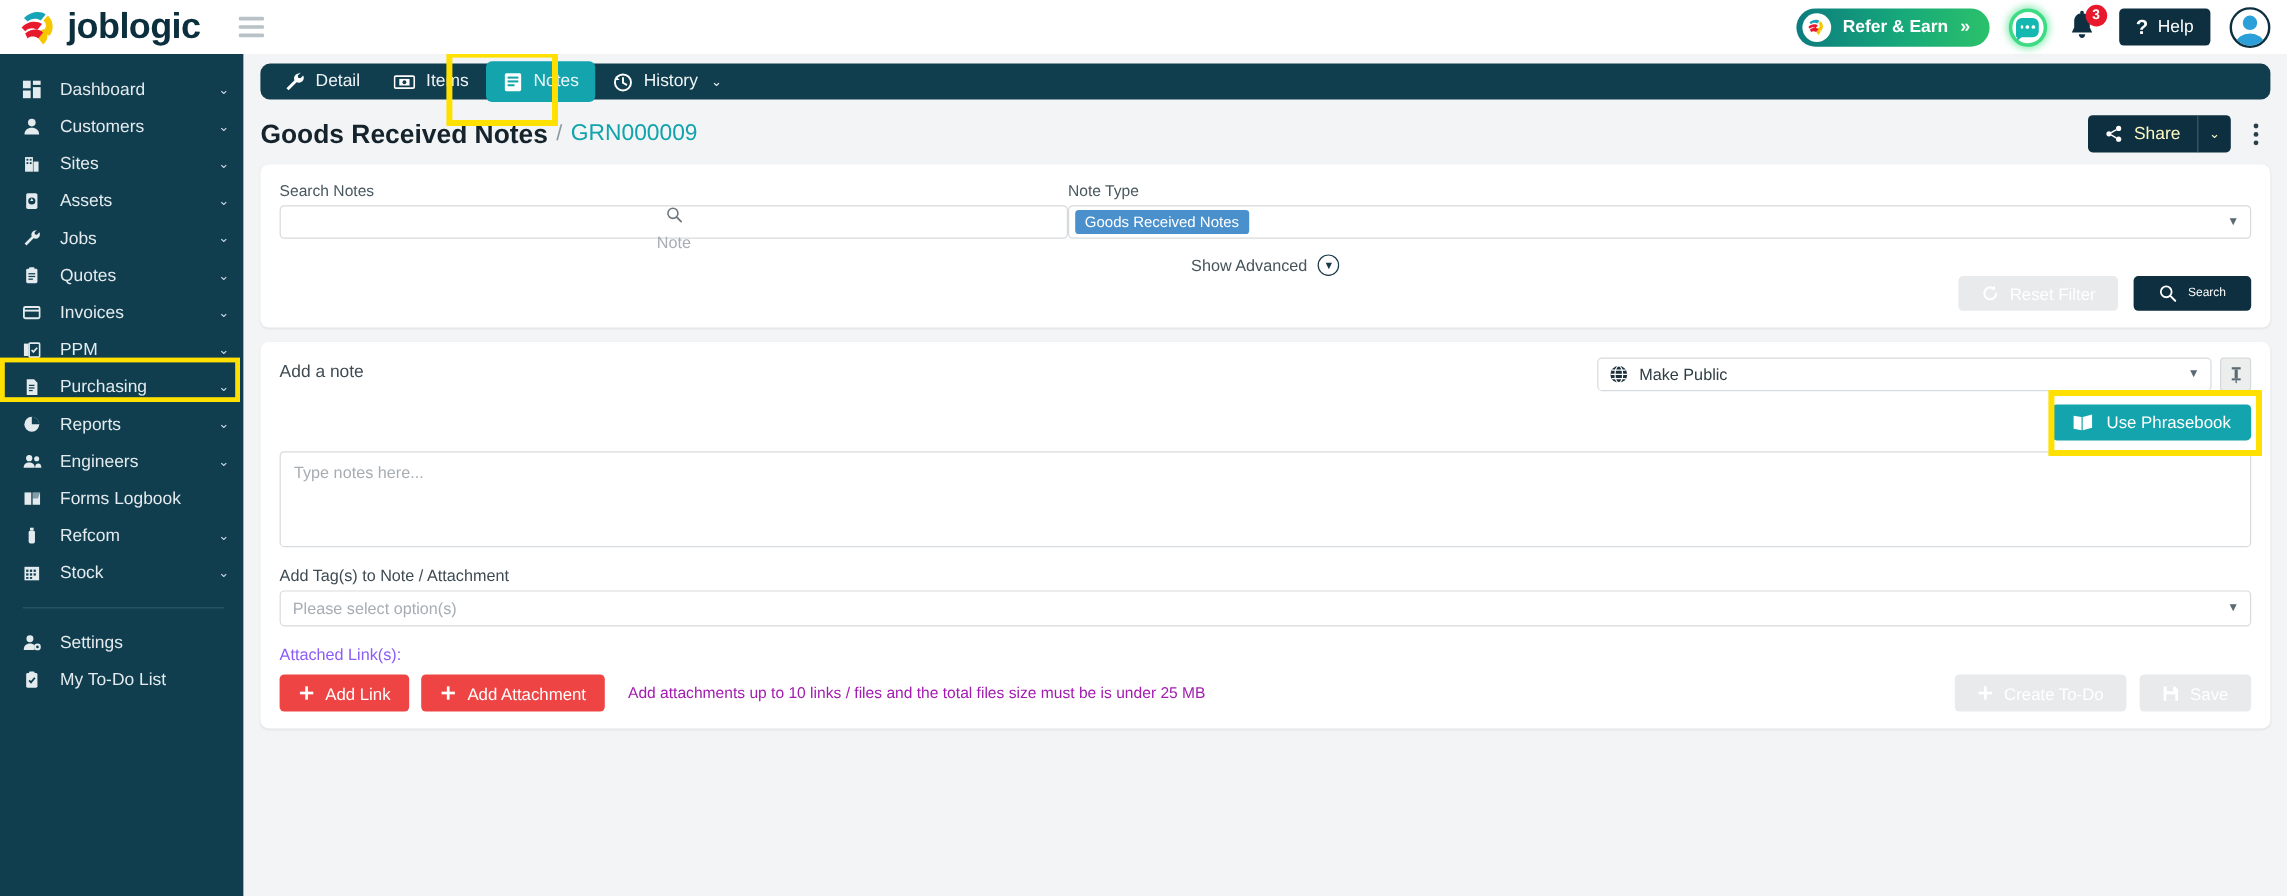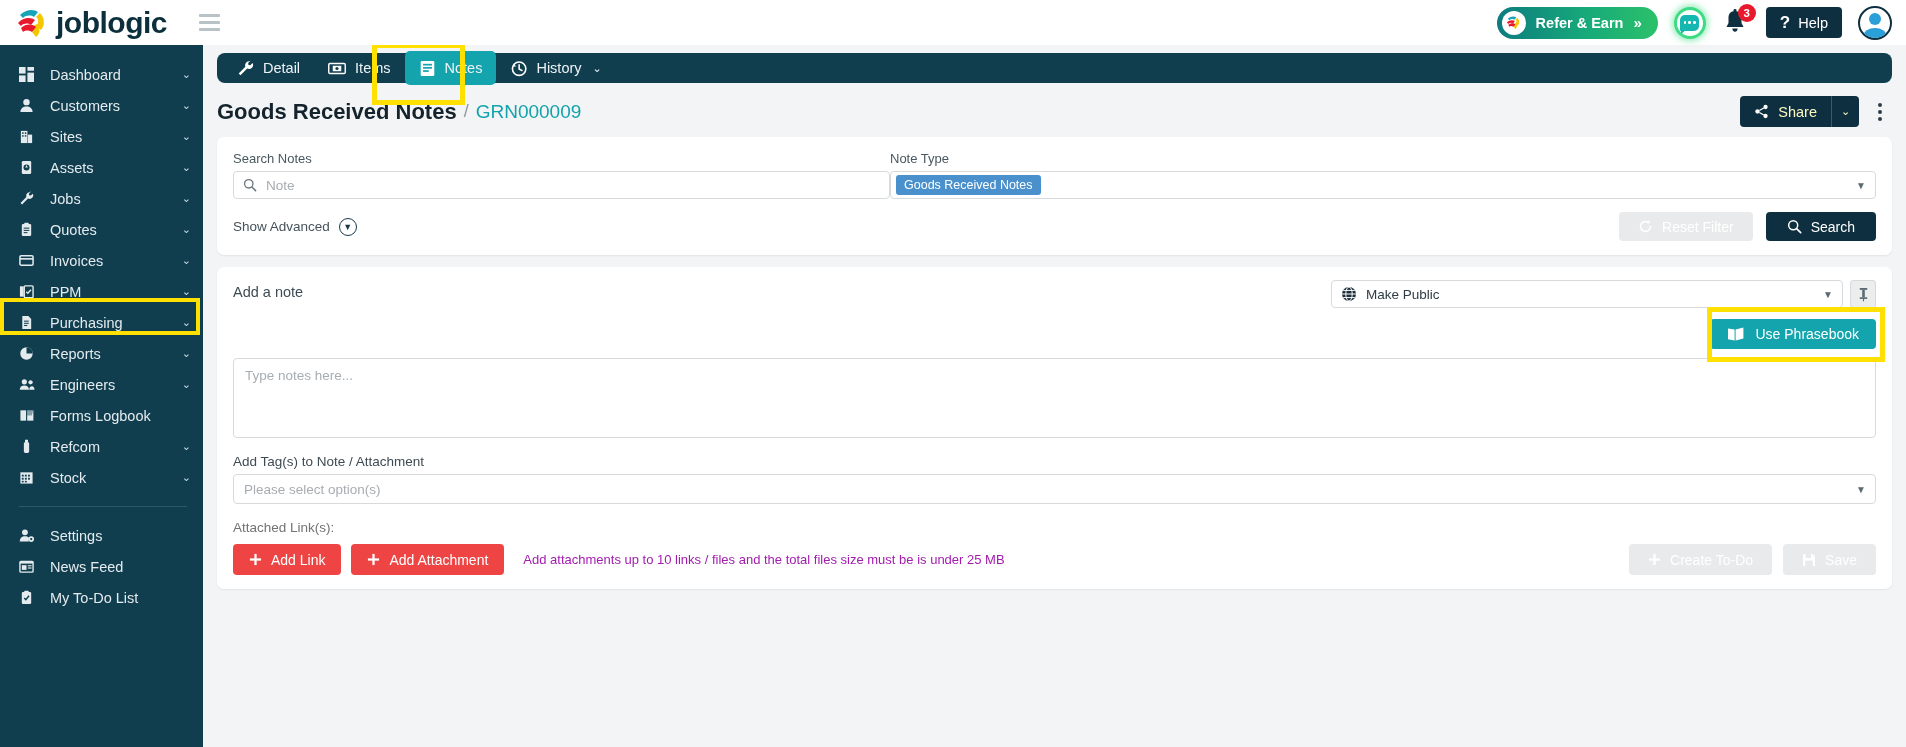--- a/index.html
+++ b/index.html
@@ -140,48 +140,48 @@
   .card { background: #fff; border-radius: 7px; margin: 0 14px 12px 14px; box-shadow: 0 1px 2px rgba(0,0,0,.07); }
 
   .filter-card { padding: 14px 16px 10px 16px; position: relative; }
   .filter-row { display: flex; }
   .fcol-left { width: 657px; }
   .fcol-right { flex: 1; }
   .fld-label { font-size: 13px; color: #49585f; margin-bottom: 5px; }
 
   .input-box {
     height: 28px; border: 1px solid #d7dadd; border-radius: 4px; background: #fff;
-    display: flex; align-items: center; padding: 0 9px; gap: 9px;
+    display: flex; align-items: center; padding: 0 9px; gap: 9px; flex-direction: column;
   }
   .input-ph { color: #a7adb2; font-size: 13.5px; }
 
   .tagselect {
     min-height: 28px; border: 1px solid #d7dadd; border-radius: 4px; background: #fff;
     display: flex; align-items: center; padding: 0 26px 0 5px; position: relative;
   }
   .chip {
     background: #4a90cd; color: #fff; font-size: 12.5px; border-radius: 3px;
     padding: 3px 8px; display: inline-block;
   }
   .sel-caret { position: absolute; right: 9px; top: 50%; transform: translateY(-50%); font-size: 10px; color: #5a6a72; }
 
-  .adv-row { display: flex; align-items: center; margin-top: 13px; padding-bottom: 4px; }
+  .adv-row { display: flex; align-items: center; margin-top: 13px; padding-bottom: 4px; flex-direction: column; }
   .show-adv { display: flex; align-items: center; gap: 9px; font-size: 13.5px; color: #45535a; cursor: pointer; }
   .adv-circle {
     width: 18px; height: 18px; border-radius: 50%; border: 1.6px solid #1a3a49;
     display: flex; align-items: center; justify-content: center; font-size: 9px; color: #1a3a49;
   }
   .adv-btns { margin-left: auto; display: flex; gap: 13px; }
   .btn-reset {
     display: flex; align-items: center; gap: 9px; background: #e9eaeb; color: #ffffff;
     height: 29px; padding: 0 19px; border-radius: 4px; font-size: 14px; cursor: default; border: none; font-family: inherit;
   }
   .btn-search {
     display: flex; align-items: center; gap: 9px; background: #0e2f3f; color: #fff;
-    height: 29px; padding: 0 21px; border-radius: 4px; font-size: 14px; cursor: pointer; border: none; font-family: inherit;
+    height: 29px; padding: 0 21px; border-radius: 4px; font-size: 10px; cursor: pointer; border: none; font-family: inherit;
   }
 
   
   .note-card { padding: 13px 16px 14px 16px; position: relative; }
   .note-top { display: flex; align-items: flex-start; }
   .add-note-title { font-size: 14.5px; color: #3e4b53; padding-top: 4px; }
   .note-top-right { margin-left: auto; display: flex; align-items: flex-start; gap: 7px; }
   .public-sel {
     width: 512px; height: 28px; border: 1px solid #d7dadd; border-radius: 4px; background: #fff;
     display: flex; align-items: center; padding: 0 26px 0 9px; gap: 9px; position: relative; font-size: 13.5px; color: #2f3d45;
@@ -206,21 +206,21 @@
     background: #fff; padding: 9px 11px; color: #a7adb2; font-size: 13.5px;
   }
 
   .tag-label { font-size: 13.5px; color: #3e4b53; margin-top: 16px; margin-bottom: 5px; }
   .tag-select {
     height: 30px; border: 1px solid #d7dadd; border-radius: 4px; background: #fff;
     display: flex; align-items: center; padding: 0 26px 0 10px; position: relative;
     color: #a7adb2; font-size: 13.5px;
   }
 
-  .attached-label { font-size: 13.5px; color: #737373; margin-top: 16px; margin-bottom: 9px; }
+  .attached-label { font-size: 13.5px; color: #8b5cf6; margin-top: 16px; margin-bottom: 9px; }
 
   .bottom-row { display: flex; align-items: center; gap: 10px; }
   .btn-green {
     display: flex; align-items: center; gap: 9px; background: #ef4444; color: #fff;
     height: 31px; padding: 0 16px; border-radius: 4px; font-size: 14px; cursor: pointer; border: none; font-family: inherit;
   }
   .hint { font-size: 13px; color: #a21caf; margin-left: 9px; }
   .bottom-right { margin-left: auto; display: flex; gap: 11px; }
   .btn-dis {
     display: flex; align-items: center; gap: 9px; background: #e9eaeb; color: #ffffff;
@@ -479,32 +479,20 @@
       <svg width="16" height="15" viewBox="0 0 17 16">
           <circle cx="6.3" cy="4.6" r="3.1" fill="#e4ebee"></circle>
           <path d="M0.8 14.5 C0.8 10.7 3.2 8.8 6.3 8.8 C8 8.8 9.4 9.3 10.4 10.2 L10.4 14.5 Z" fill="#e4ebee"></path>
           <circle cx="13" cy="11.8" r="3" fill="#e4ebee"></circle>
           <circle cx="13" cy="11.8" r="1.2" fill="#103e4f"></circle>
         </svg>
     </span>
     <span class="si-label">Settings</span>
   </div>
 
-  <div class="side-item">
-    <span class="si-ico">
-      <svg width="15" height="15" viewBox="0 0 16 16">
-          <rect x="1" y="2.5" width="14" height="11.5" rx="1" fill="none" stroke="#e4ebee" stroke-width="1.5"></rect>
-          <rect x="1" y="2.5" width="14" height="2.4" fill="#e4ebee"></rect>
-          <rect x="3" y="6.6" width="5" height="5" fill="#e4ebee"></rect>
-          <rect x="9.4" y="6.6" width="4" height="1.2" fill="#e4ebee"></rect>
-          <rect x="9.4" y="9" width="4" height="1.2" fill="#e4ebee"></rect>
-        </svg>
-    </span>
-    <span class="si-label">News Feed</span>
-  </div>
 
   <div class="side-item">
     <span class="si-ico">
       <svg width="15" height="15" viewBox="0 0 16 16">
           <rect x="3" y="2" width="10" height="13" rx="1.3" fill="#e4ebee"></rect>
           <rect x="5.6" y="0.7" width="4.8" height="2.6" rx="0.8" fill="#e4ebee"></rect>
           <path d="M5.6 8.5 L7.3 10.3 L10.7 6.2" stroke="#103e4f" stroke-width="1.6" fill="none"></path>
         </svg>
     </span>
     <span class="si-label">My To-Do List</span>

